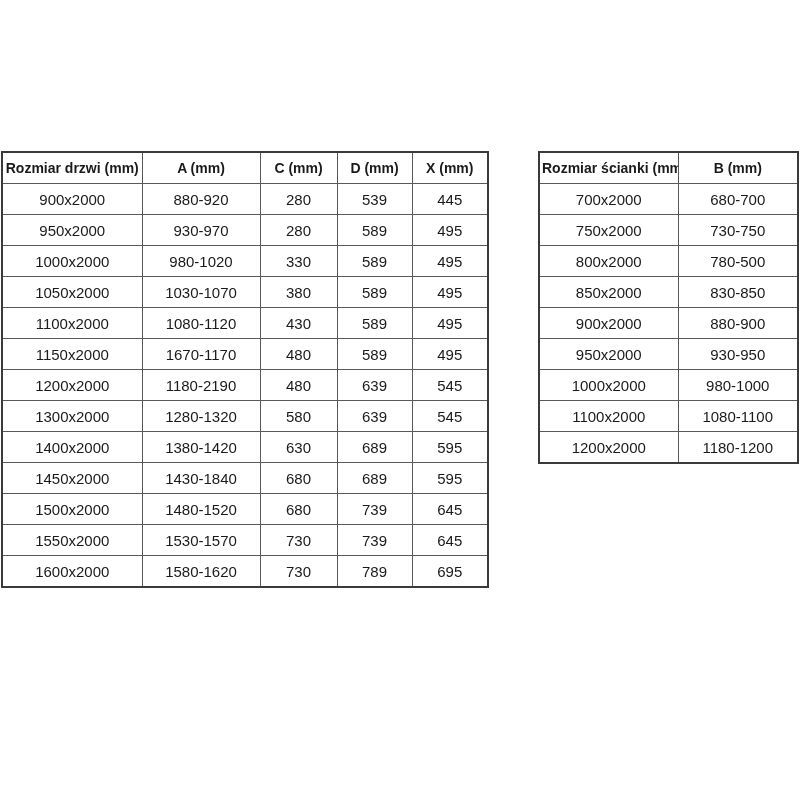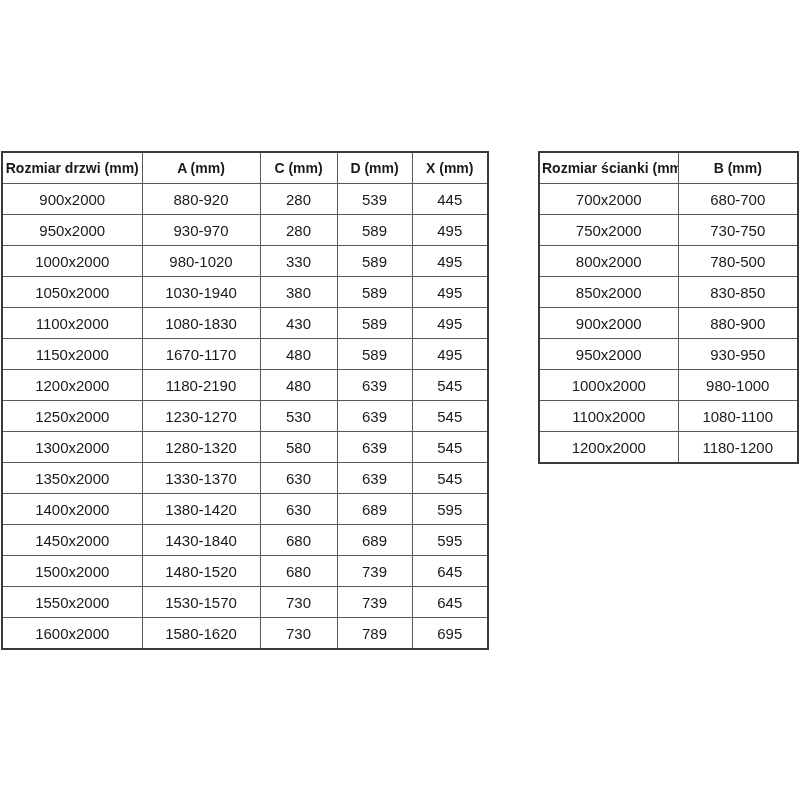--- a/index.html
+++ b/index.html
@@ -94,64 +94,50 @@
         </tr>
         <tr>
           <td>1000x2000</td>
           <td>980-1020</td>
           <td>330</td>
           <td>589</td>
           <td>495</td>
         </tr>
         <tr>
           <td>1050x2000</td>
-          <td>1030-1940</td>
+          <td>1030-1070</td>
           <td>380</td>
           <td>589</td>
           <td>495</td>
         </tr>
         <tr>
           <td>1100x2000</td>
-          <td>1080-1830</td>
+          <td>1080-1120</td>
           <td>430</td>
           <td>589</td>
           <td>495</td>
         </tr>
         <tr>
           <td>1150x2000</td>
           <td>1670-1170</td>
           <td>480</td>
           <td>589</td>
           <td>495</td>
         </tr>
         <tr>
           <td>1200x2000</td>
           <td>1180-2190</td>
           <td>480</td>
           <td>639</td>
           <td>545</td>
         </tr>
         <tr>
-          <td>1250x2000</td>
-          <td>1230-1270</td>
-          <td>530</td>
-          <td>639</td>
-          <td>545</td>
-        </tr>
-        <tr>
           <td>1300x2000</td>
           <td>1280-1320</td>
           <td>580</td>
-          <td>639</td>
-          <td>545</td>
-        </tr>
-        <tr>
-          <td>1350x2000</td>
-          <td>1330-1370</td>
-          <td>630</td>
           <td>639</td>
           <td>545</td>
         </tr>
         <tr>
           <td>1400x2000</td>
           <td>1380-1420</td>
           <td>630</td>
           <td>689</td>
           <td>595</td>
         </tr>

